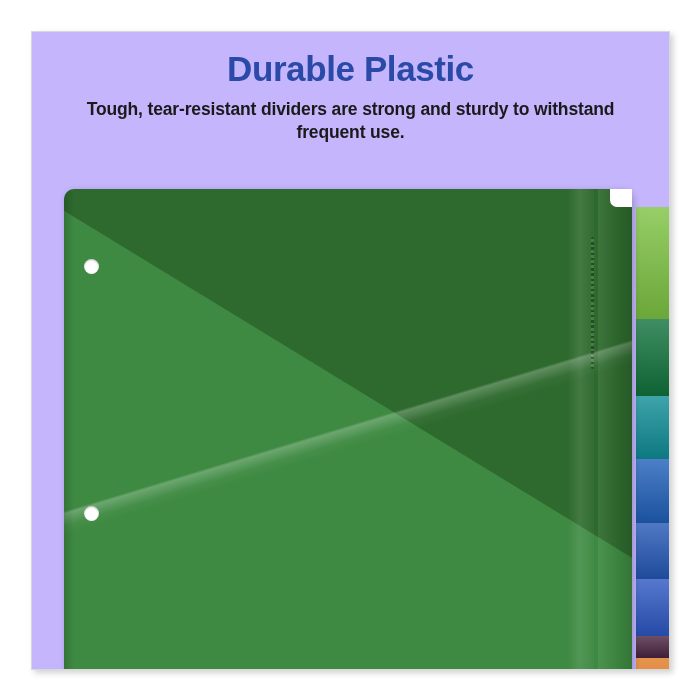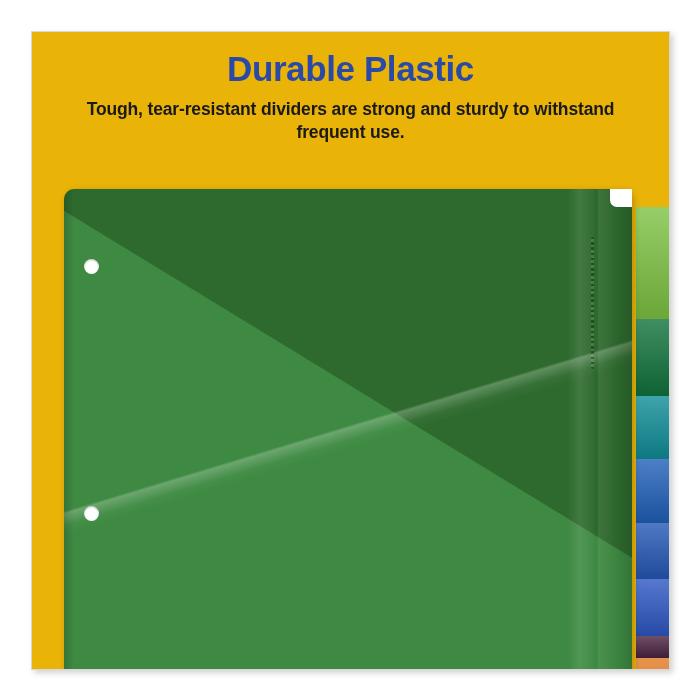--- a/index.html
+++ b/index.html
@@ -21,21 +21,21 @@
     background: #ffffff;
   }
 
   
   .card {
     position: absolute;
     left: 31px;
     top: 31px;
     width: 639px;
     height: 639px;
-    background: #eab308;
+    background: #c4b5fd;
     border: 1px solid #d8d8d8;
     box-shadow: 3px 3px 6px rgba(0,0,0,0.18);
     box-sizing: border-box;
     overflow: hidden;
   }
 
   
   .headline-block {
     position: absolute;
     left: 0;

